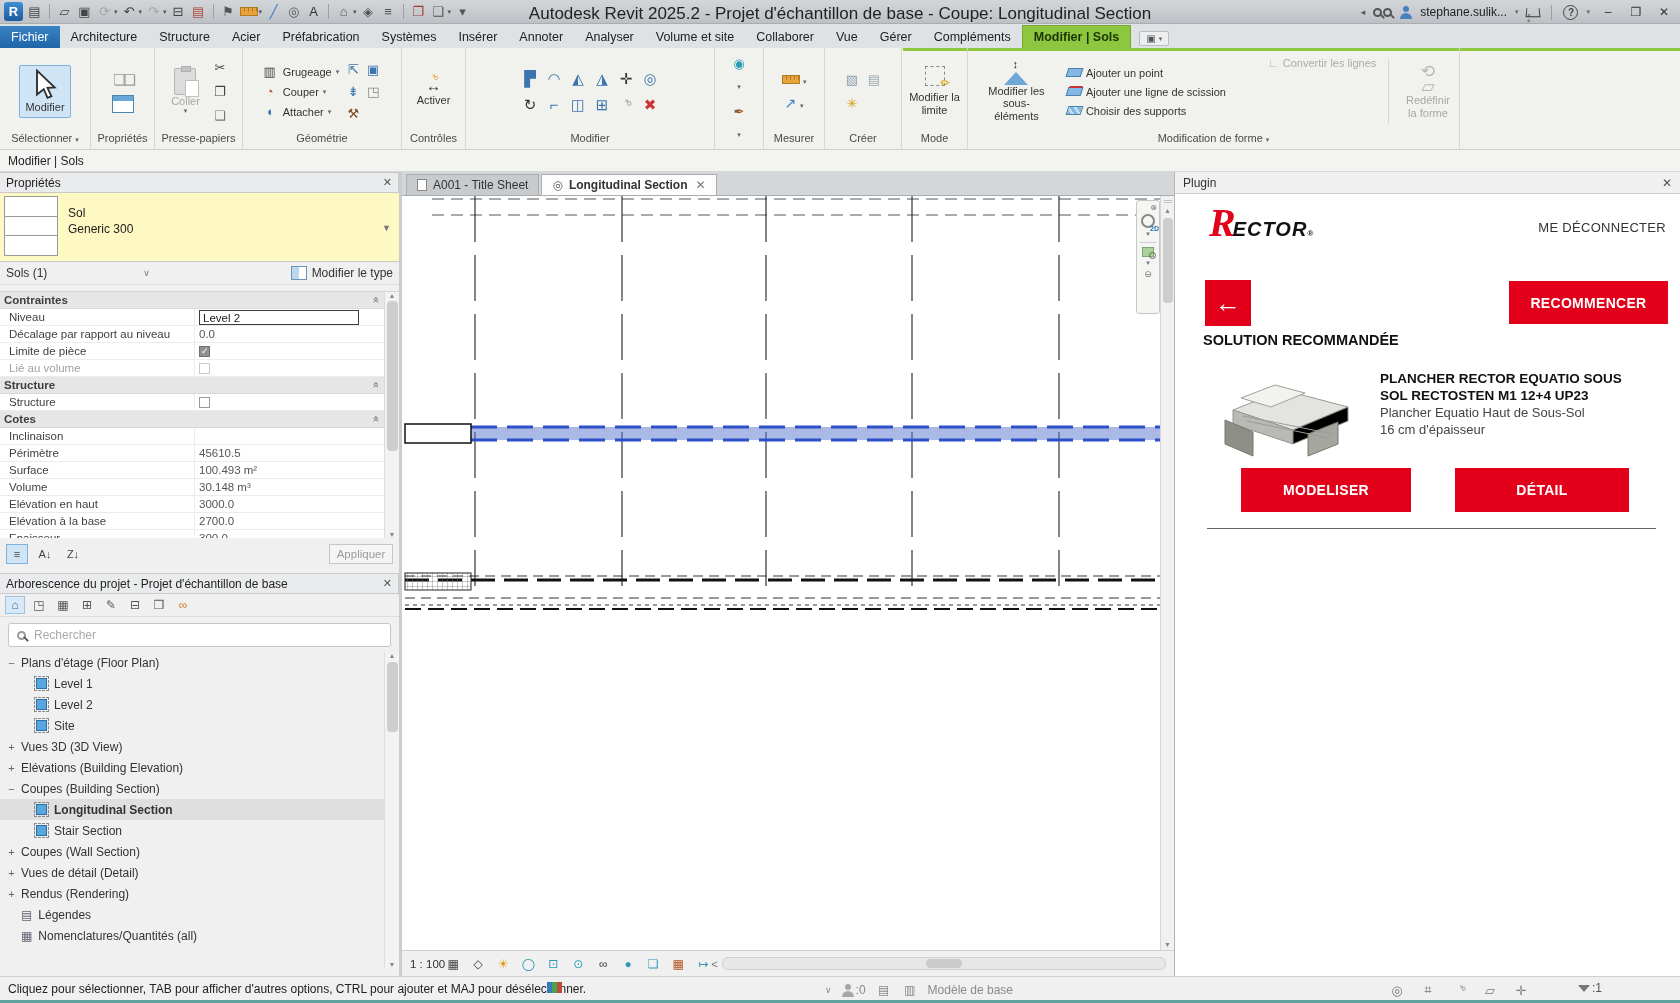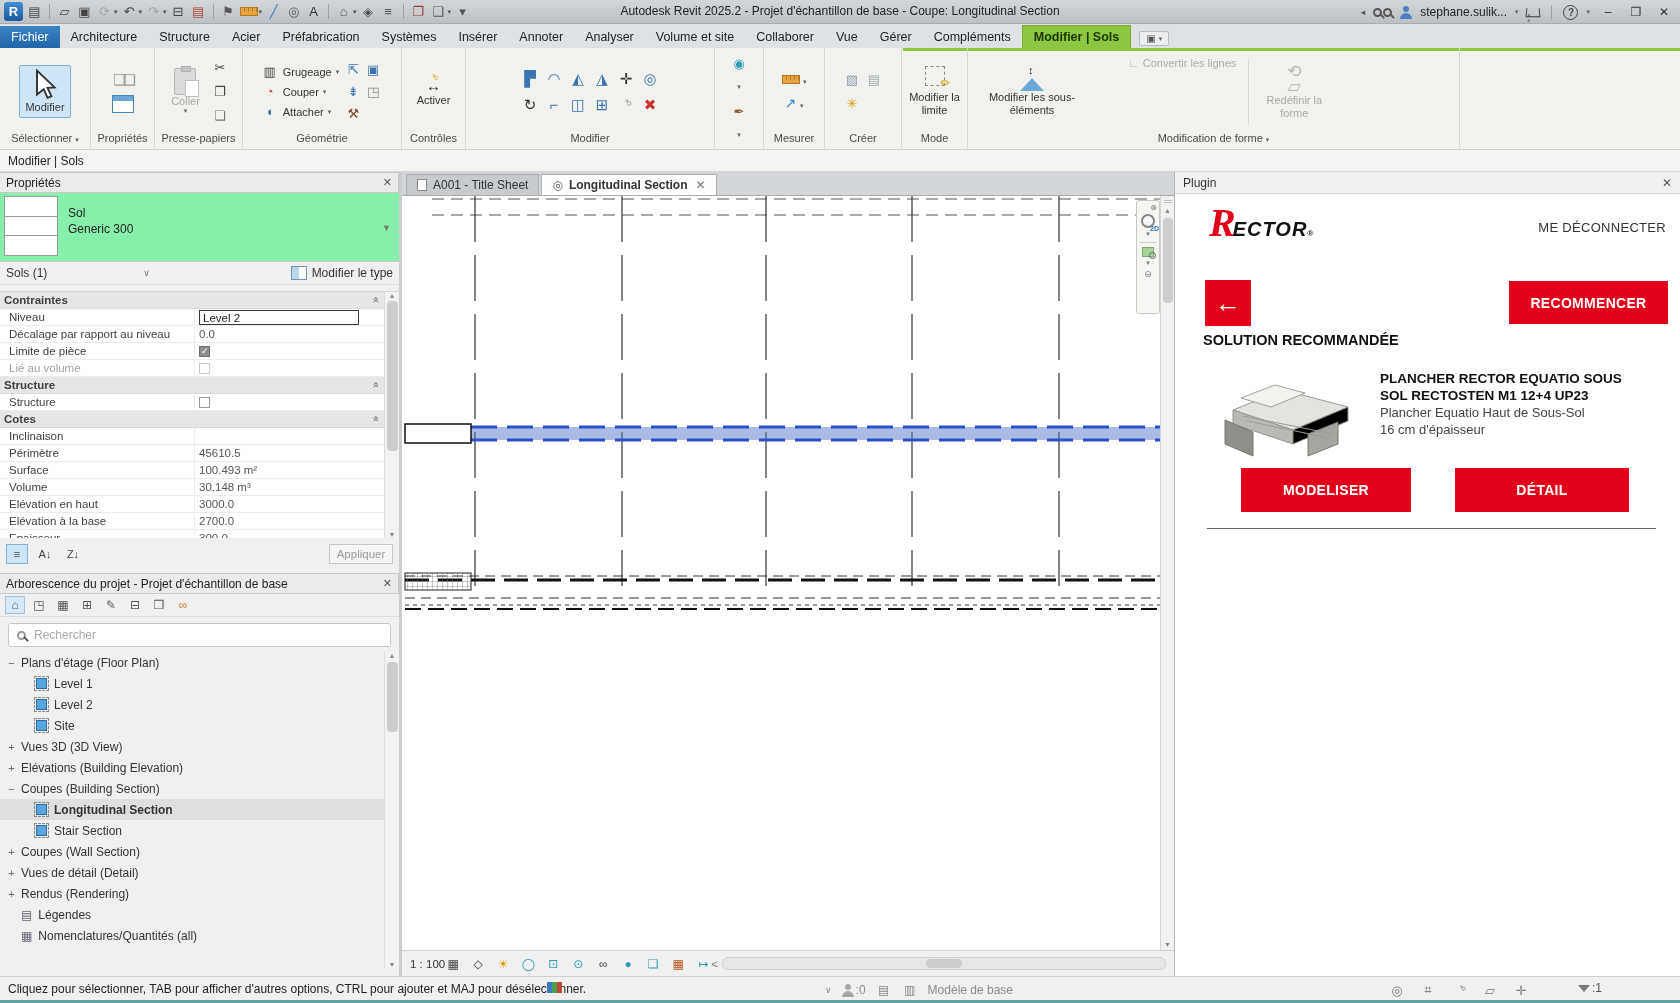--- a/index.html
+++ b/index.html
@@ -10,21 +10,21 @@
 
   
   .titlebar { position:absolute; left:0; top:0; width:100%; height:24px;
     background:linear-gradient(#d3d6d9,#bdc1c5); display:flex; align-items:center; border-bottom:1px solid #a9adb1;}
   .qat { display:flex; align-items:center; gap:3px; padding-left:4px; }
   .qat .glyph { width:17px; height:17px; }
   .qsep { width:1px; height:15px; background:#9aa0a5; margin:0 3px; }
   .qrevit { width:19px; height:19px; background:linear-gradient(#3f8fd4,#1b5a9e); color:#fff; font-weight:bold;
     display:flex; align-items:center; justify-content:center; border-radius:3px; font-size:13px;}
   .qdd { font-size:7px; color:#555; margin-left:-2px; }
-  .title-text { position:absolute; left:50%; transform:translateX(-50%); top:4px; font-size:12px; color:#222; white-space:nowrap;}
+  .title-text { position:absolute; left:50%; transform:translateX(-50%); top:4px; font-size:17px; color:#222; white-space:nowrap;}
   .tb-right { position:absolute; right:6px; top:0; height:24px; display:flex; align-items:center; gap:8px; }
   .i-lens { width:9px; height:9px; border:2px solid #555; border-radius:50%; position:relative; display:inline-block;}
   .i-lens::after { content:""; position:absolute; width:6px; height:2px; background:#555; transform:rotate(45deg); right:-5px; bottom:-2px;}
   .i-binoc { display:inline-flex; gap:1px; }
   .i-user { width:12px; height:12px; position:relative; display:inline-block;}
   .i-user::before { content:""; position:absolute; left:3px; top:0; width:6px; height:6px; border-radius:50%; background:#4a7fc0;}
   .i-user::after { content:""; position:absolute; left:0; bottom:-1px; width:12px; height:6px; border-radius:6px 6px 0 0; background:#4a7fc0;}
   .i-cart { width:14px; height:9px; border:1.5px solid #444; border-top:none; position:relative; transform:perspective(10px) rotateX(8deg); display:inline-block;}
   .i-cart::after { content:"● ●"; position:absolute; font-size:4px; color:#444; left:1px; bottom:-6px; letter-spacing:2px;}
   .i-help { width:15px; height:15px; border:1.5px solid #444; border-radius:50%; display:inline-flex; align-items:center; justify-content:center; font-size:10px; font-weight:bold; color:#444;}
@@ -76,21 +76,21 @@
     display:flex; align-items:center; padding-left:8px; font-size:12px; color:#222;}
 
   
   .main { position:absolute; left:0; top:172px; width:100%; height:804px; display:flex; }
   .leftcol { width:399px; background:#f0f0f0; position:relative; }
   .vsplit { width:3px; background:#c9cdd0; }
   .panelhdr { height:21px; background:#e9ebed; border:1px solid #c9c9c9; border-left:none; display:flex; align-items:center; padding:0 6px; font-size:12px; color:#222;}
   .panelhdr .x { margin-left:auto; color:#555; font-size:11px; }
 
   
-  .typesel { height:69px; background:#86efac; border-bottom:1px solid #c9c9c9; display:flex; padding:3px 6px 13px 4px; position:relative;}
+  .typesel { height:69px; background:#fef9c3; border-bottom:1px solid #c9c9c9; display:flex; padding:3px 6px 13px 4px; position:relative;}
   .preview { width:54px; height:60px; border:1px solid #9a9a9a; background:#fff; display:flex; flex-direction:column;}
   .preview div { flex:1; border-bottom:1px solid #9a9a9a; } .preview div:last-child{border-bottom:none;}
   .typetext { padding:9px 0 0 10px; font-size:12px; color:#222; line-height:16px;}
   .typesel .dd { position:absolute; right:8px; top:30px; font-size:9px; color:#777;}
   .solsrow { height:23px; display:flex; align-items:center; padding:0 6px; gap:6px; border-bottom:1px solid #dedede; background:#f0f0f0; font-size:12px;}
   .solsrow .ddl { color:#777; font-size:9px; margin-left:90px;}
   .edittype { display:flex; align-items:center; gap:5px; margin-left:auto; font-size:12px; color:#333;}
   .et-ic { width:16px; height:14px; border:1px solid #6a94bb; background:linear-gradient(90deg,#bcd6ec 50%,#fff 50%); }
   .propgrid { position:relative; height:247px; margin-top:6px; background:#fff; border-top:1px solid #d5d5d5; overflow:hidden;}
   .pg-inner { width:384px; overflow:hidden; height:100%;}
@@ -399,20 +399,34 @@
         <span style="font-size:11px;text-align:center;line-height:1.15">Modifier la limite</span>
       </div>
       <div class="plabel">Mode</div>
     </div>
 
     <div class="rpanel" style="width:492px">
       <div class="pbody" style="justify-content:flex-start;gap:12px;padding-left:10px">
         <div class="bigbtn" style="width:108px">
           <span class="subel-ic"></span>
           <span>Modifier les sous-éléments</span>
+        </div>
+        <div style="display:flex;flex-direction:column;gap:7px">
+          <div class="icbtn">
+              <span class="chip"></span>
+              <span>Ajouter un point</span>
+            </div>
+          <div class="icbtn">
+              <span class="chip red"></span>
+              <span>Ajouter une ligne de scission</span>
+            </div>
+          <div class="icbtn">
+              <span class="chip sup"></span>
+              <span>Choisir des supports</span>
+            </div>
         </div>
         <div class="icbtn dis" style="align-self:flex-start;margin-top:6px;margin-left:30px">
           <span style="color:#b5b5b5">∟</span>
             <span>Convertir les lignes</span>
         </div>
         <div style="width:1px;height:80%;background:#d5d9cd"></div>
         <div class="bigbtn dis" style="width:66px">
           <span style="color:#b5b5b5;font-size:17px;line-height:15px">⟲<br>▱</span>
           <span>Redéfinir la forme</span>
         </div>

